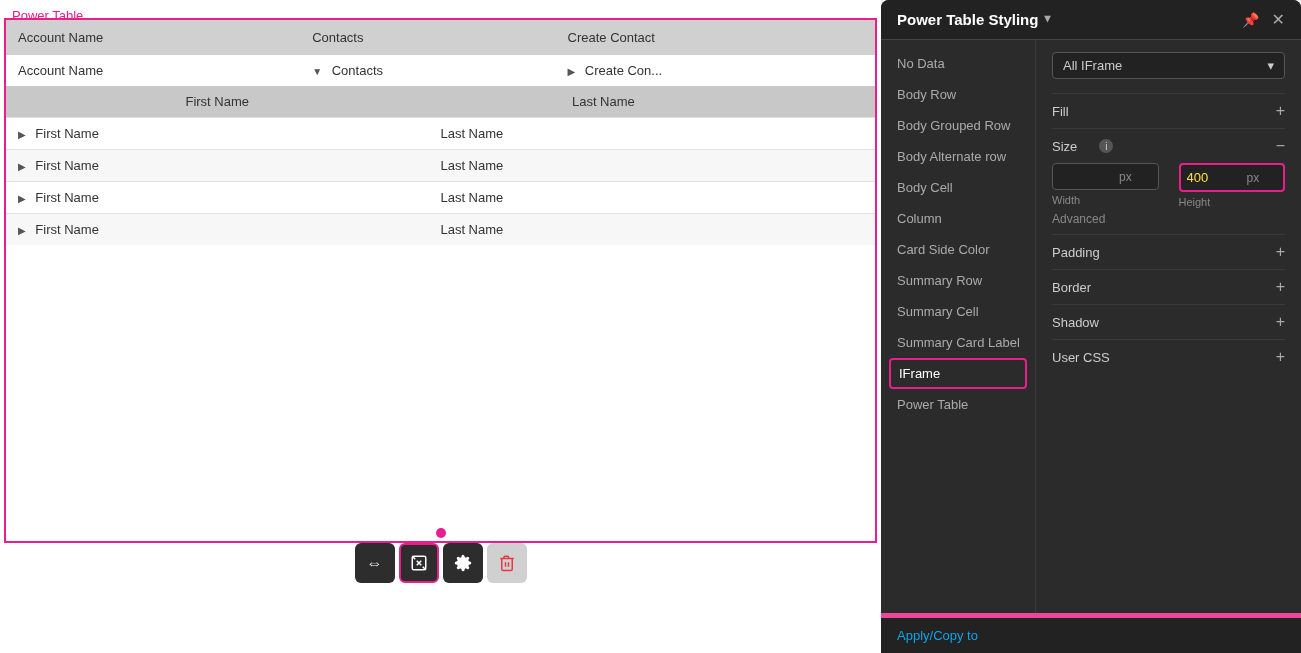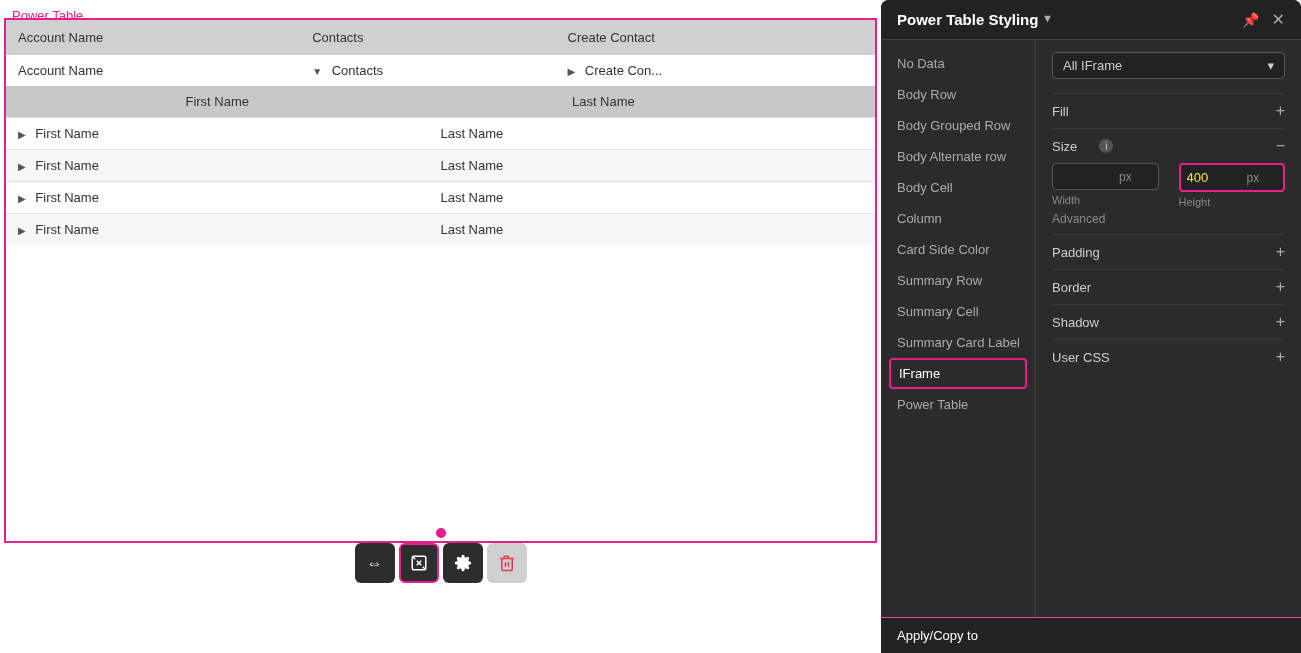--- a/index.html
+++ b/index.html
@@ -330,23 +330,23 @@
     .advanced-link {
       font-size: 12px;
       color: #888;
       margin-top: 4px;
       cursor: pointer;
     }
 
     .panel-footer {
       background: #222;
       padding: 10px 16px;
-      border-top: 1px solid #ec4899;
-      font-size: 13px;
-      color: #ffffff;
+      border-top: 5px solid #ec4899;
+      font-size: 13px;
+      color: #0ea5e9;
     }
   </style>
 </head>
 <body>
 
 <div class="left-panel">
   <span class="power-table-label">Power Table</span>
 
   <div class="table-outer-border">
     <table class="main-table">

